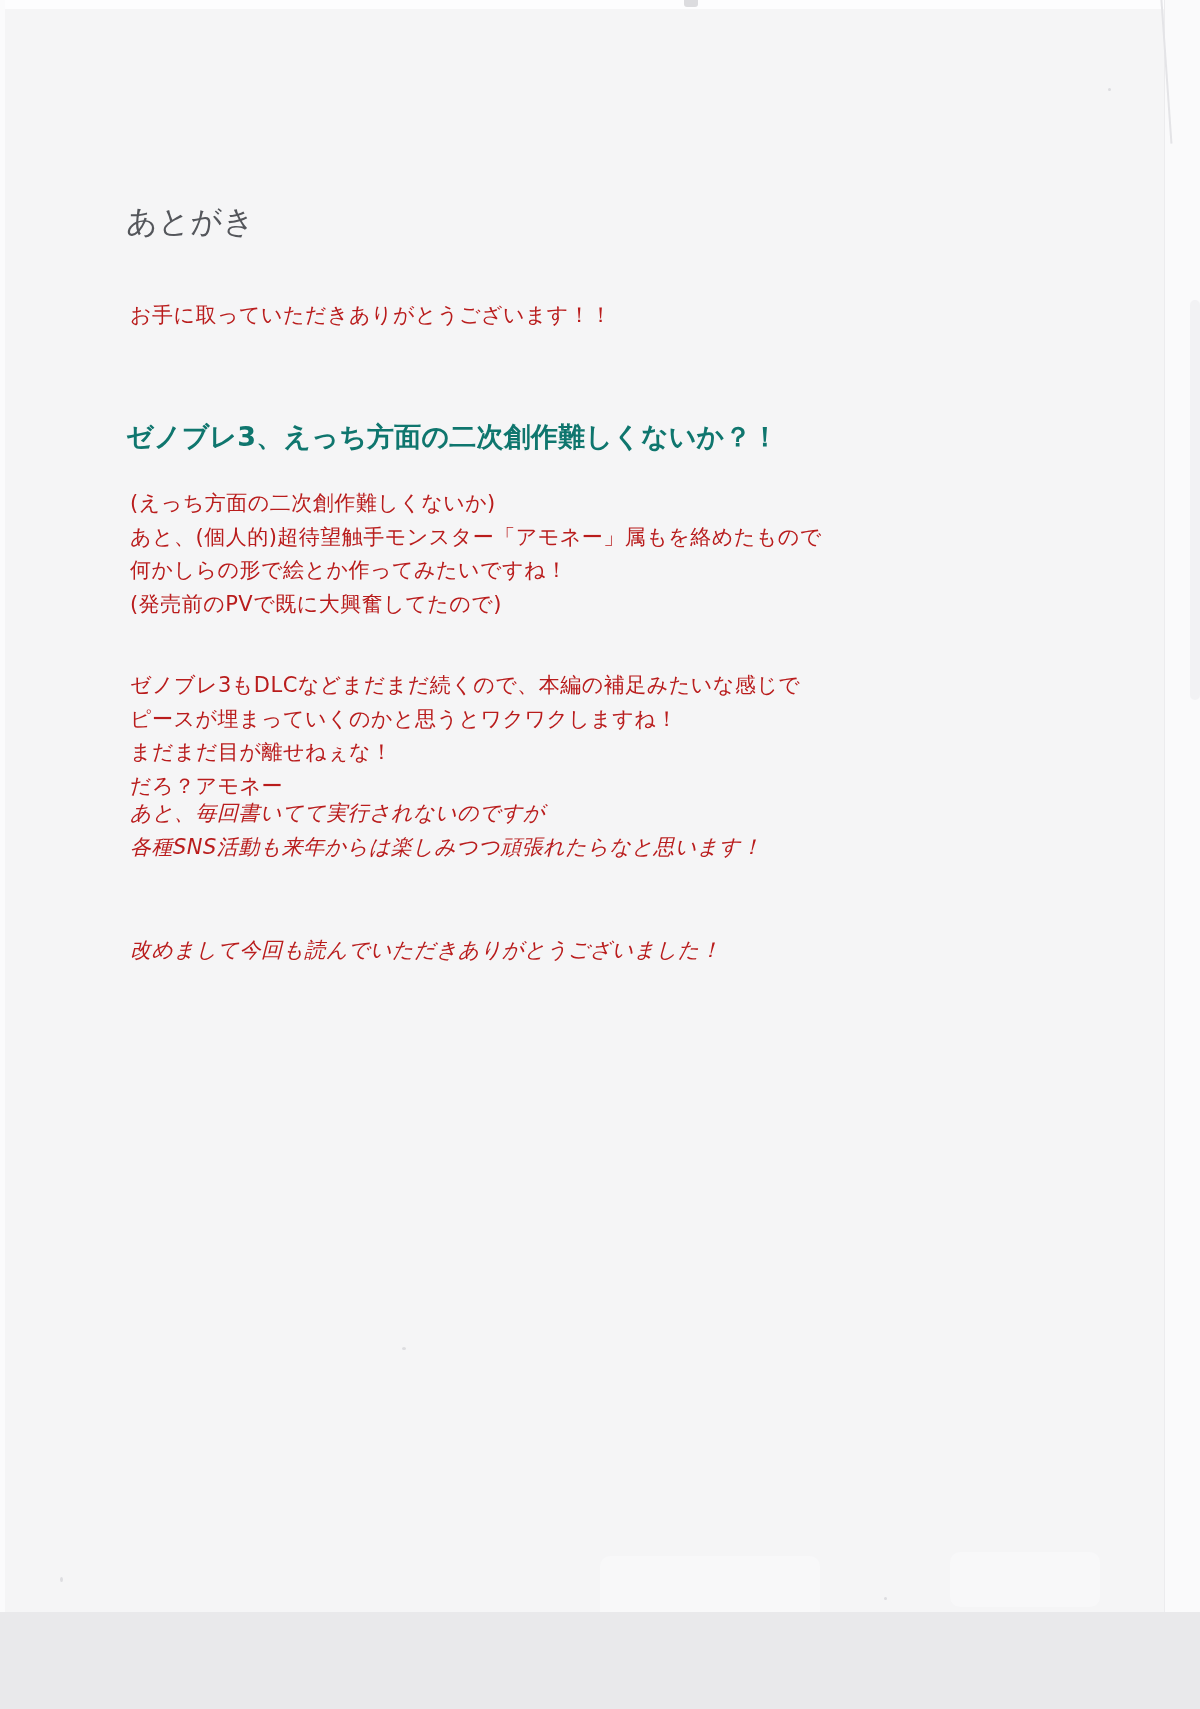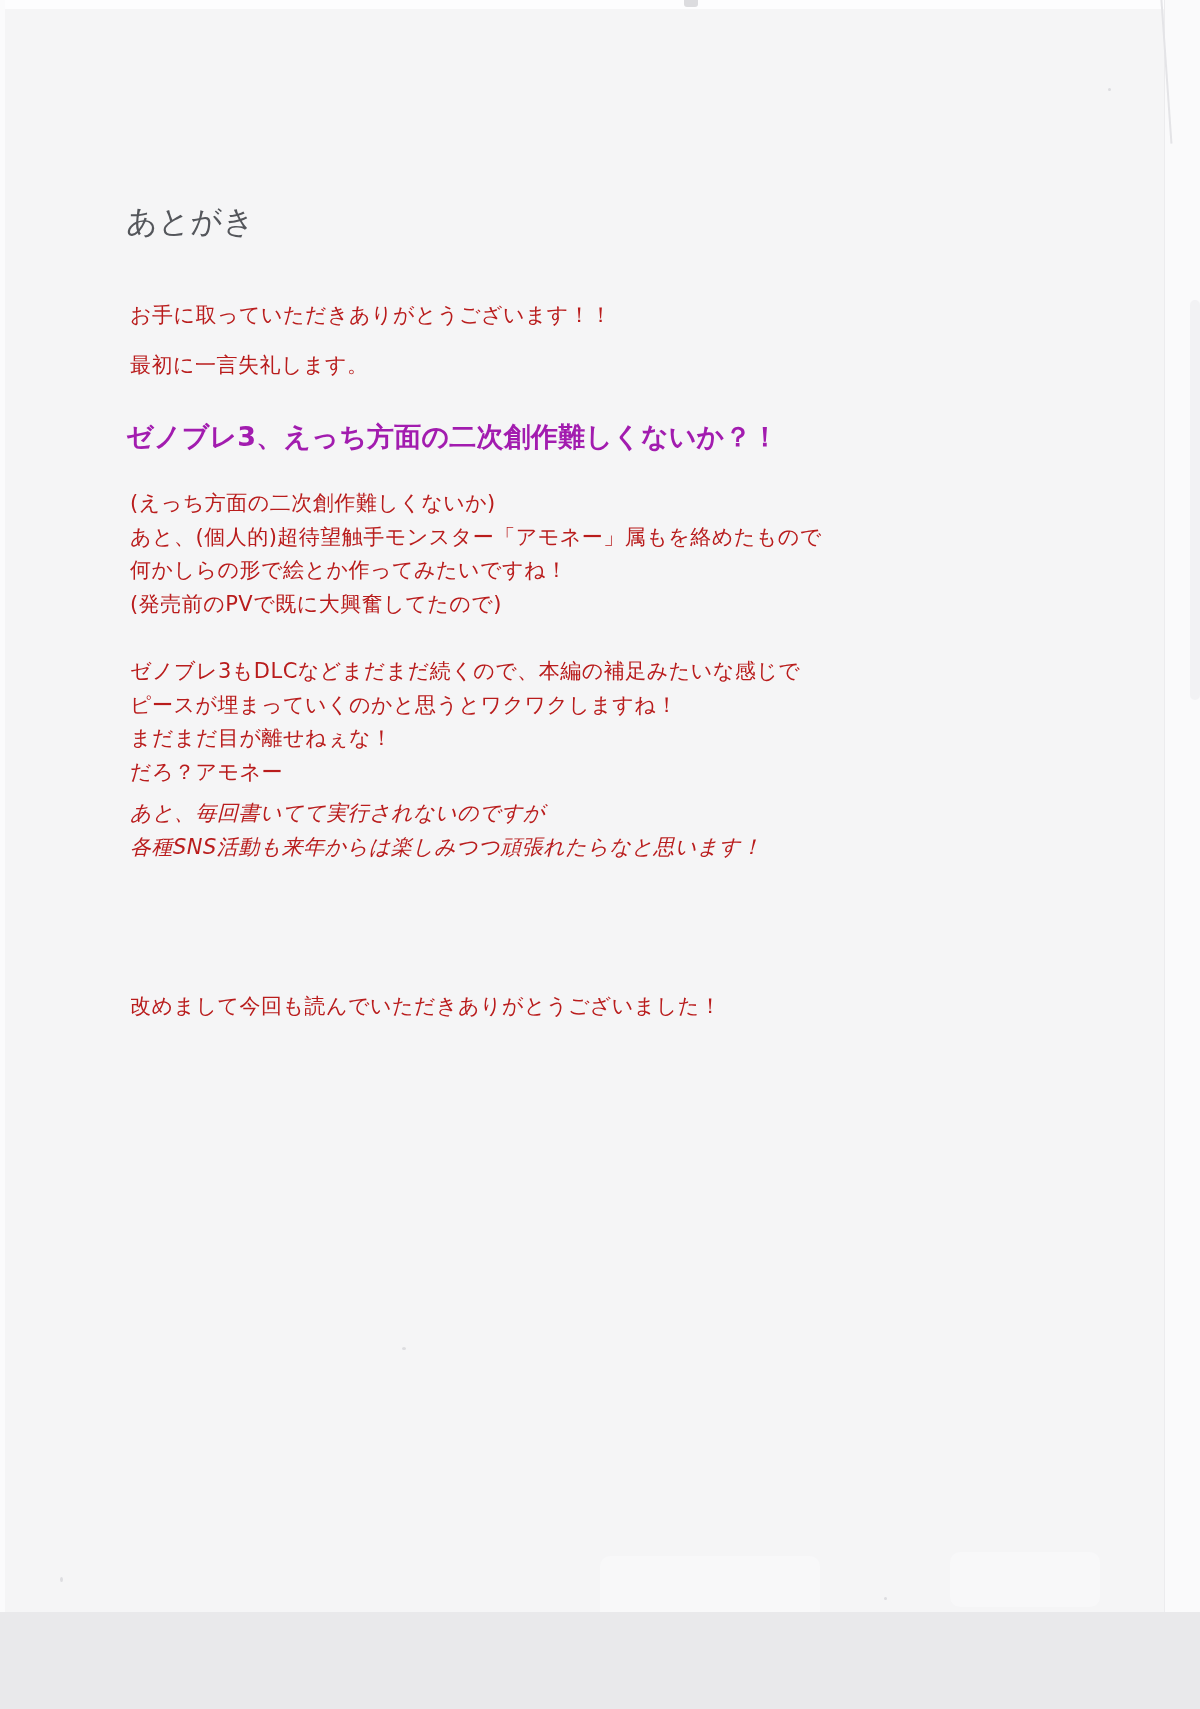--- a/index.html
+++ b/index.html
@@ -86,28 +86,28 @@
     color: #b91c1c;
   }
   .single { white-space: nowrap; }
   .b-greeting { top: 297px; }
   .b-preface  { top: 347px; }
   .b-headline { top: 419px; }
   .headline-text {
     margin: 0;
     font-size: 27px;
     font-weight: 700;
-    color: #a21caf;
+    color: #0f766e;
     white-space: nowrap;
     letter-spacing: 0.2px;
   }
   .b-satisfaction { top: 485px; }
-  .b-dlc          { top: 653px; }
+  .b-dlc          { top: 667px; }
   .b-sns          { top: 795px; font-style: italic; }
-  .b-closing      { top: 988px; }
+  .b-closing      { top: 932px; font-style: italic; }
 </style>
 </head>
 <body>
 
 <div class="scan-page">
 
   <div class="edge-top"></div>
   <div class="edge-top-notch"></div>
   <div class="edge-left"></div>
   <div class="edge-right"></div>
@@ -119,23 +119,20 @@
   <div class="speck speck-2"></div>
   <div class="speck speck-3"></div>
   <div class="speck speck-4"></div>
 
   <h1 class="block page-title">あとがき</h1>
 
   <div class="block b-greeting">
     <p class="line single">お手に取っていただきありがとうございます！！</p>
   </div>
 
-  <div class="block b-preface">
-    <p class="line single">最初に一言失礼します。</p>
-  </div>
 
   <div class="block b-headline">
     <p class="headline-text">ゼノブレ3、えっち方面の二次創作難しくないか？！</p>
   </div>
 
   <div class="block b-satisfaction">
     <p class="line single">(えっち方面の二次創作難しくないか)</p>
     <p class="line single">あと、(個人的)超待望触手モンスター「アモネー」属もを絡めたもので</p>
     <p class="line single">何かしらの形で絵とか作ってみたいですね！</p>
     <p class="line single">(発売前のPVで既に大興奮してたので)</p>

